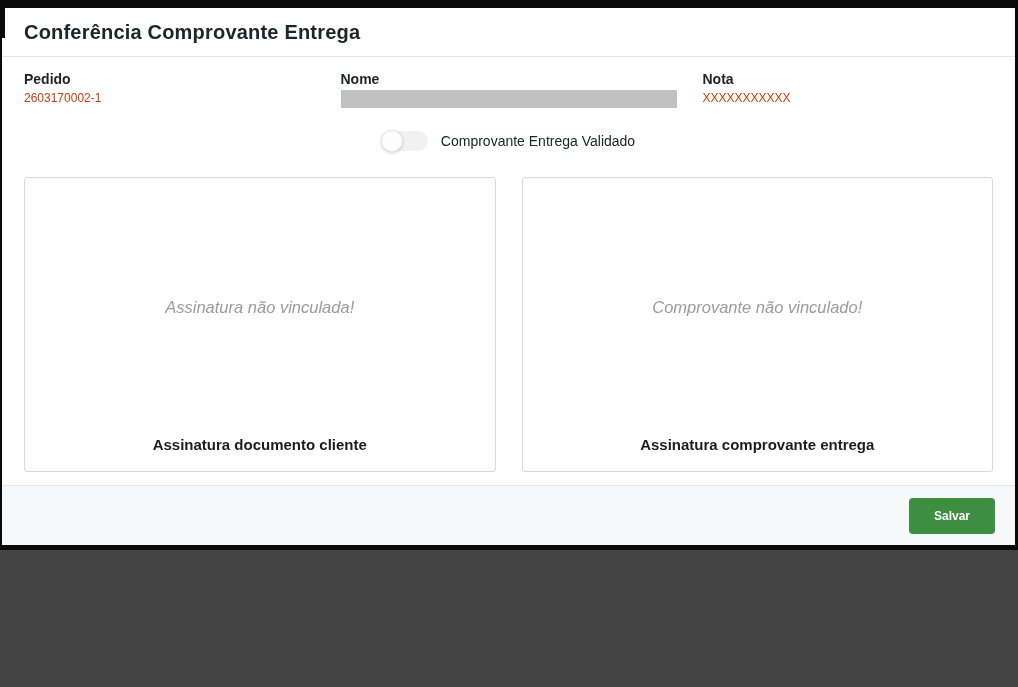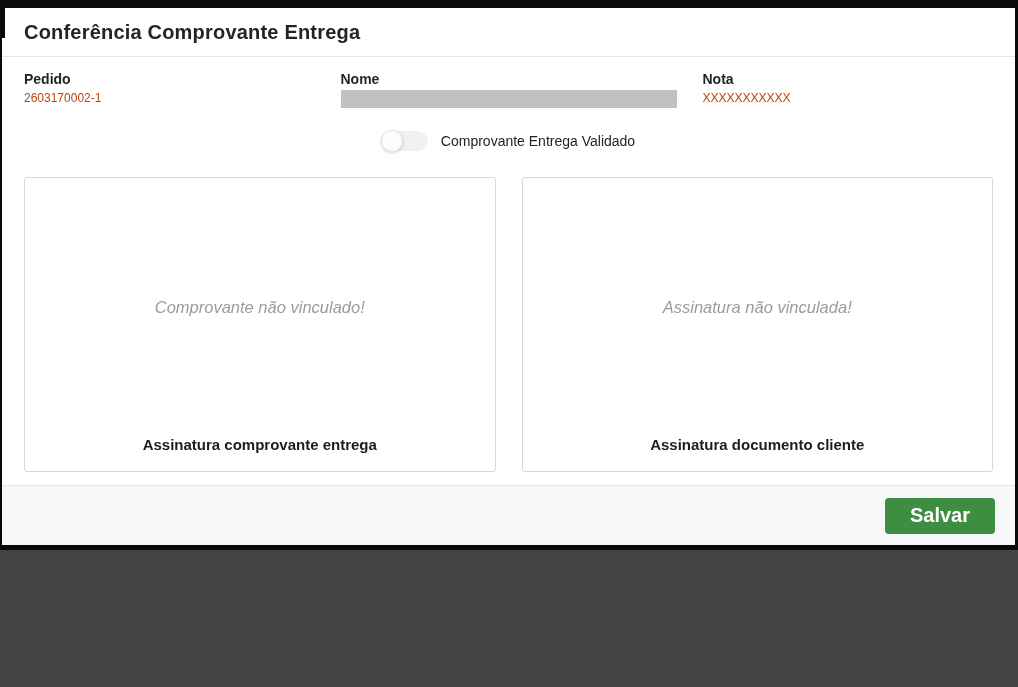--- a/index.html
+++ b/index.html
@@ -139,21 +139,21 @@
     padding: 0 20px;
   }
   .save-btn {
     background: #3e8e41;
     color: #ffffff;
     border: none;
     border-radius: 4px;
     height: 36px;
     padding: 0 25px;
     font-family: "Liberation Sans", sans-serif;
-    font-size: 20px;
+    font-size: 12px;
     font-weight: bold;
     cursor: pointer;
   }
 </style>
 </head>
 <body>
 
 <div class="screen">
   <div class="notch"></div>
 
@@ -190,27 +190,27 @@
       <div class="toggle-row">
         <span class="switch" role="switch" aria-checked="false">
           <span class="knob"></span>
         </span>
         <span class="toggle-label">Comprovante Entrega Validado</span>
       </div>
 
       <div class="signatures">
 
         <div class="sig-box">
+          <div class="sig-placeholder">Assinatura não vinculada!</div>
+          <div class="sig-caption">Assinatura documento cliente</div>
+        </div>
+
+        <div class="sig-box">
           <div class="sig-placeholder">Comprovante não vinculado!</div>
           <div class="sig-caption">Assinatura comprovante entrega</div>
-        </div>
-
-        <div class="sig-box">
-          <div class="sig-placeholder">Assinatura não vinculada!</div>
-          <div class="sig-caption">Assinatura documento cliente</div>
         </div>
 
       </div>
 
     </div>
 
     <div class="modal-footer">
       <button class="save-btn">Salvar</button>
     </div>
 

